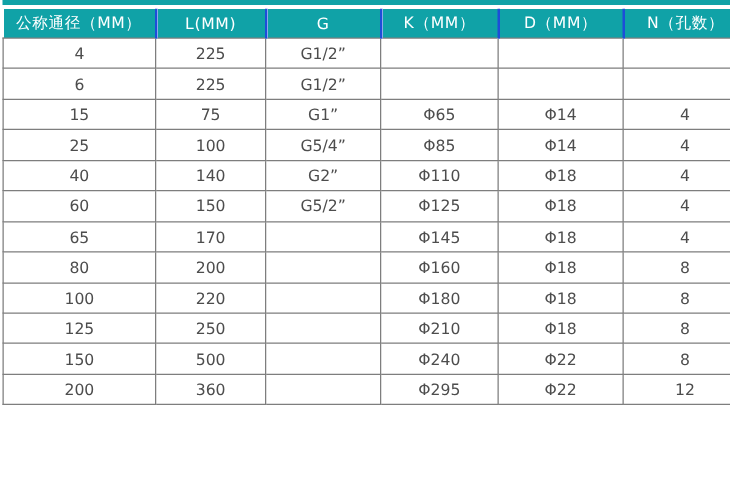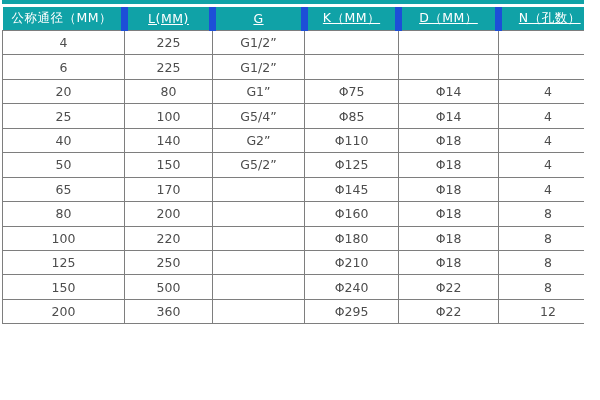--- a/index.html
+++ b/index.html
@@ -32,21 +32,21 @@
     color: #ffffff;
     font-weight: 400;
     font-size: 12.5px;
     height: 23px;
     padding: 0;
     text-align: center;
     letter-spacing: 0.5px;
     white-space: nowrap;
     overflow: hidden;
   }
-  thead th + th { border-left: 7px solid #1d4ed8; text-decoration: underline; }
+  thead th + th { border-left: 2px solid #1d4ed8; }
   tbody td {
     border: 1px solid #7e7e7e;
     color: #4d4d4d;
     font-size: 12.5px;
     text-align: center;
     vertical-align: middle;
     height: 23.45px;
     padding: 0;
     background: #ffffff;
     white-space: nowrap;
@@ -89,45 +89,45 @@
       </tr>
       <tr>
         <td>6</td>
         <td>225</td>
         <td>G1/2”</td>
         <td></td>
         <td></td>
         <td></td>
       </tr>
       <tr>
-        <td>20</td>
-        <td>80</td>
+        <td>15</td>
+        <td>75</td>
         <td>G1”</td>
-        <td>Φ75</td>
+        <td>Φ65</td>
         <td>Φ14</td>
         <td>4</td>
       </tr>
       <tr>
         <td>25</td>
         <td>100</td>
         <td>G5/4”</td>
         <td>Φ85</td>
         <td>Φ14</td>
         <td>4</td>
       </tr>
       <tr>
         <td>40</td>
         <td>140</td>
         <td>G2”</td>
         <td>Φ110</td>
         <td>Φ18</td>
         <td>4</td>
       </tr>
       <tr>
-        <td>50</td>
+        <td>60</td>
         <td>150</td>
         <td>G5/2”</td>
         <td>Φ125</td>
         <td>Φ18</td>
         <td>4</td>
       </tr>
       <tr>
         <td>65</td>
         <td>170</td>
         <td></td>

